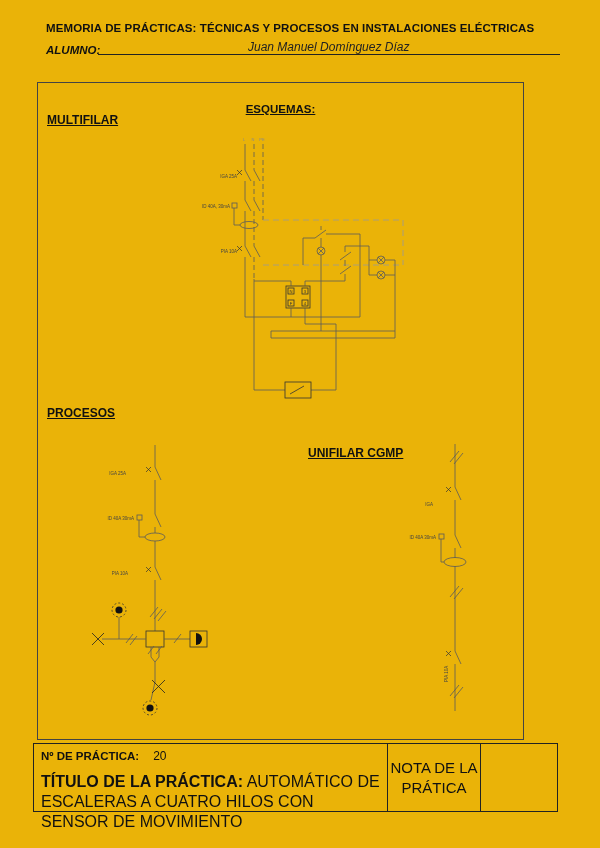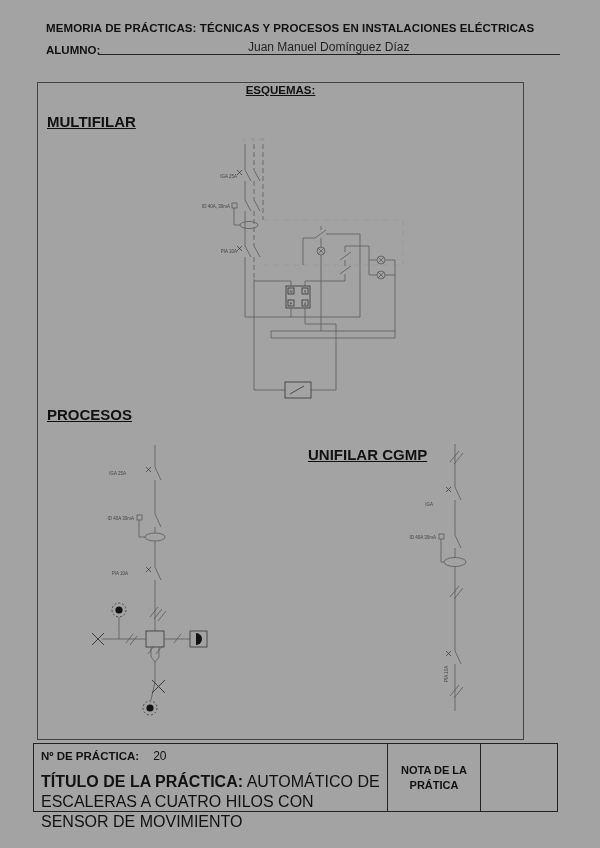--- a/index.html
+++ b/index.html
@@ -1,43 +1,43 @@
 <!DOCTYPE html>
 <html><head>
 <meta charset="utf-8">
 <style>
   * { margin:0; padding:0; box-sizing:border-box; }
   html,body { background:#ffffff; }
   .page {
-    position:relative; width:600px; height:848px; background:#a3a3a3;
+    position:relative; width:600px; height:848px; background:#eab308;
     font-family:"Liberation Sans", sans-serif; color:#111; overflow:hidden;
   }
   .doc-title {
     position:absolute; left:46px; top:22px; width:500px;
     font-size:11.5px; font-weight:bold; letter-spacing:0.1px; color:#111;
   }
-  .student-row { position:absolute; left:46px; top:40px; width:514px; height:16px; }
+  .student-row { position:absolute; left:46px; top:40px; width:514px; height:16px;font-style:italic; }
   .student-label { font-size:11.5px; font-weight:bold; }
   .student-line {
     position:absolute; left:52px; top:0; right:0; height:15px;
     border-bottom:1.4px solid #222;
   }
   .student-name {
     position:absolute; left:150px; top:0; font-size:12px; color:#222;
   }
   .main-box {
     position:absolute; left:37px; top:82px; width:487px; height:658px;
     border:1.2px solid #444;
   }
   .schemes-title {
-    position:absolute; left:0; top:1px; width:100%; text-align:center;
+    position:absolute; left:0; top:20px; width:100%; text-align:center;
     font-size:11.5px; font-weight:bold; text-decoration:underline;
   }
   .sub-heading {
-    position:absolute; font-size:15px; font-weight:bold; text-decoration:underline;
+    position:absolute; font-size:12px; font-weight:bold; text-decoration:underline;
   }
   .h-multifilar { left:9px; top:30px; }
   .h-unifilar  { left:9px; top:323px; }
   .h-cgmp      { left:270px; top:323px;margin-top:40px; }
   svg text { font-family:"Liberation Sans", sans-serif; }
   .svg-multifilar { position:absolute; left:155px; top:51px; }
   .svg-unifilar   { position:absolute; left:48px;  top:356px; }
   .svg-cgmp       { position:absolute; left:351px; top:356px; }
   .footer-table {
     position:absolute; left:33px; top:743px; width:525px; height:69px;
@@ -45,21 +45,21 @@
   }
   .ft-cell-main { width:353px; padding:5px 7px; }
   .ft-line1 { font-size:11.5px; }
   .ft-label { font-weight:bold; }
   .ft-num { font-weight:normal; margin-left:14px; font-size:12px; }
   .ft-title-block { margin-top:9px; font-size:16px; line-height:1.25; }
   .ft-title-text { font-weight:normal; }
   .ft-cell-nota {
     width:94px; border-left:1.5px solid #222; border-right:1.5px solid #222;
     display:flex; align-items:center; justify-content:center; text-align:center;
-    font-size:11px; font-weight:bold; line-height:1.3; padding:2px;
+    font-size:15px; font-weight:normal; line-height:1.3; padding:2px;
   }
   .ft-cell-grade { flex:1; }
 </style>
 </head>
 <body>
 
 <div class="page">
 
   <div class="doc-title">MEMORIA DE PRÁCTICAS: TÉCNICAS Y PROCESOS EN INSTALACIONES ELÉCTRICAS</div>
 

